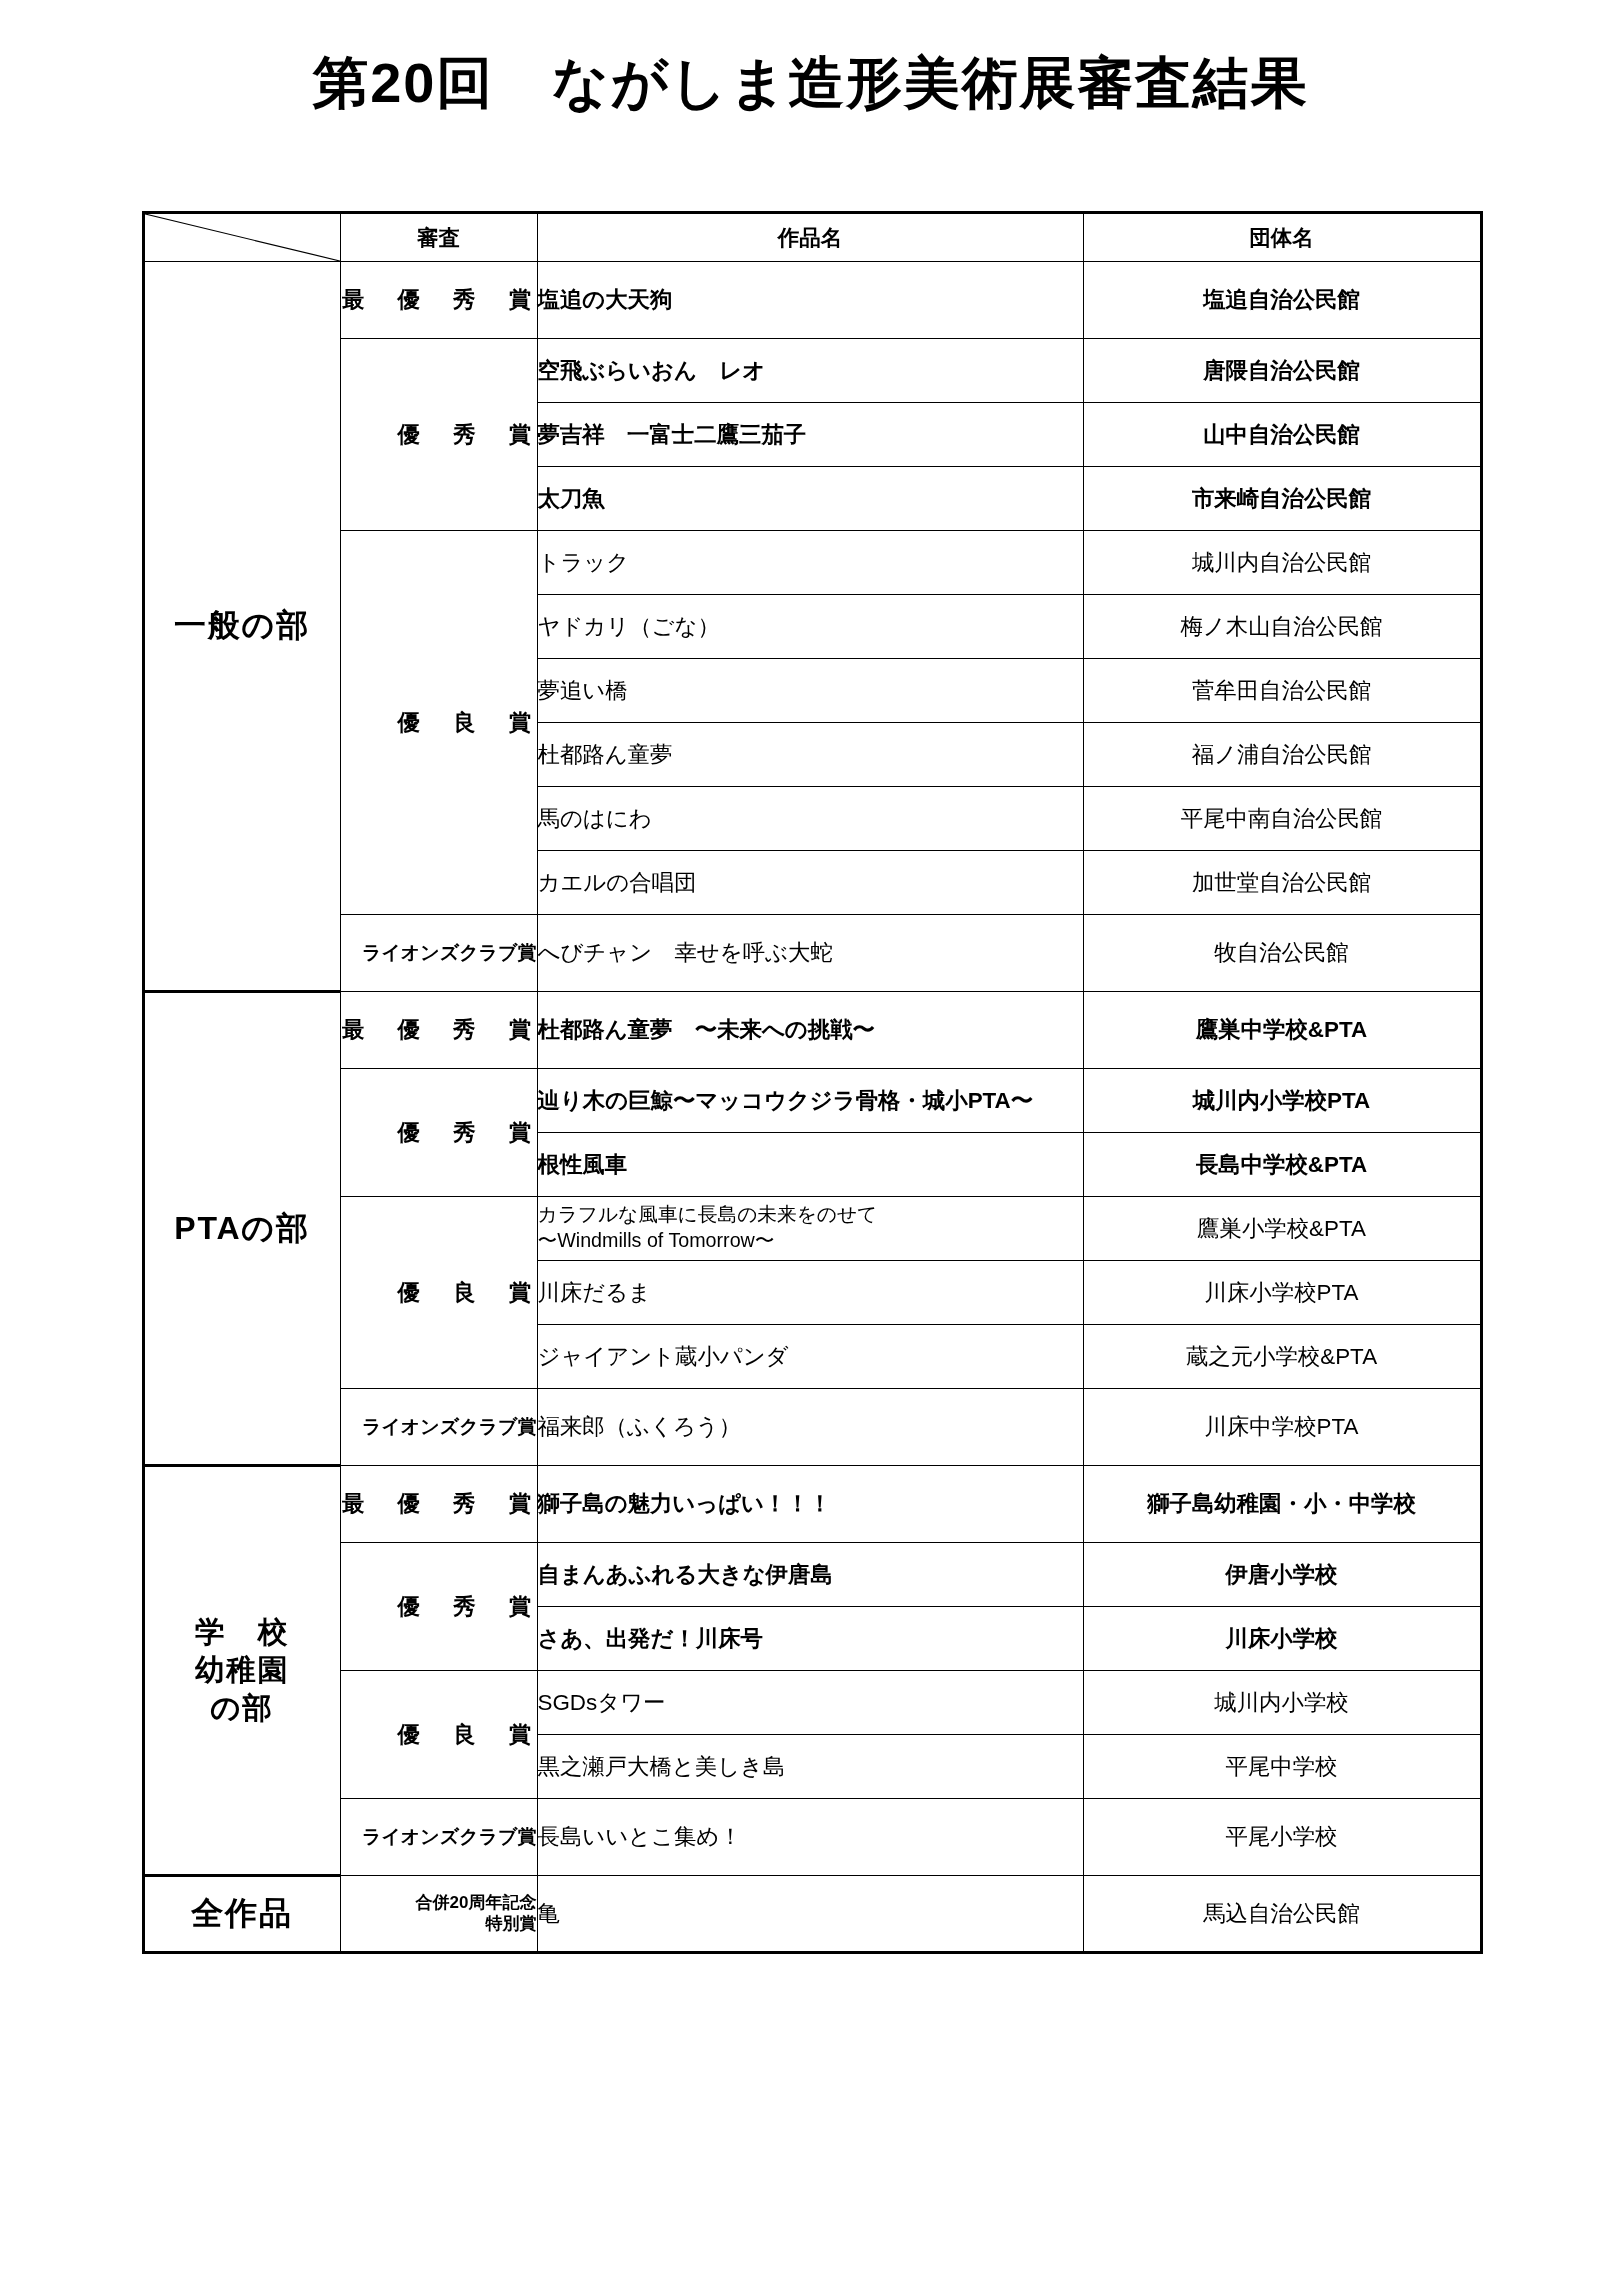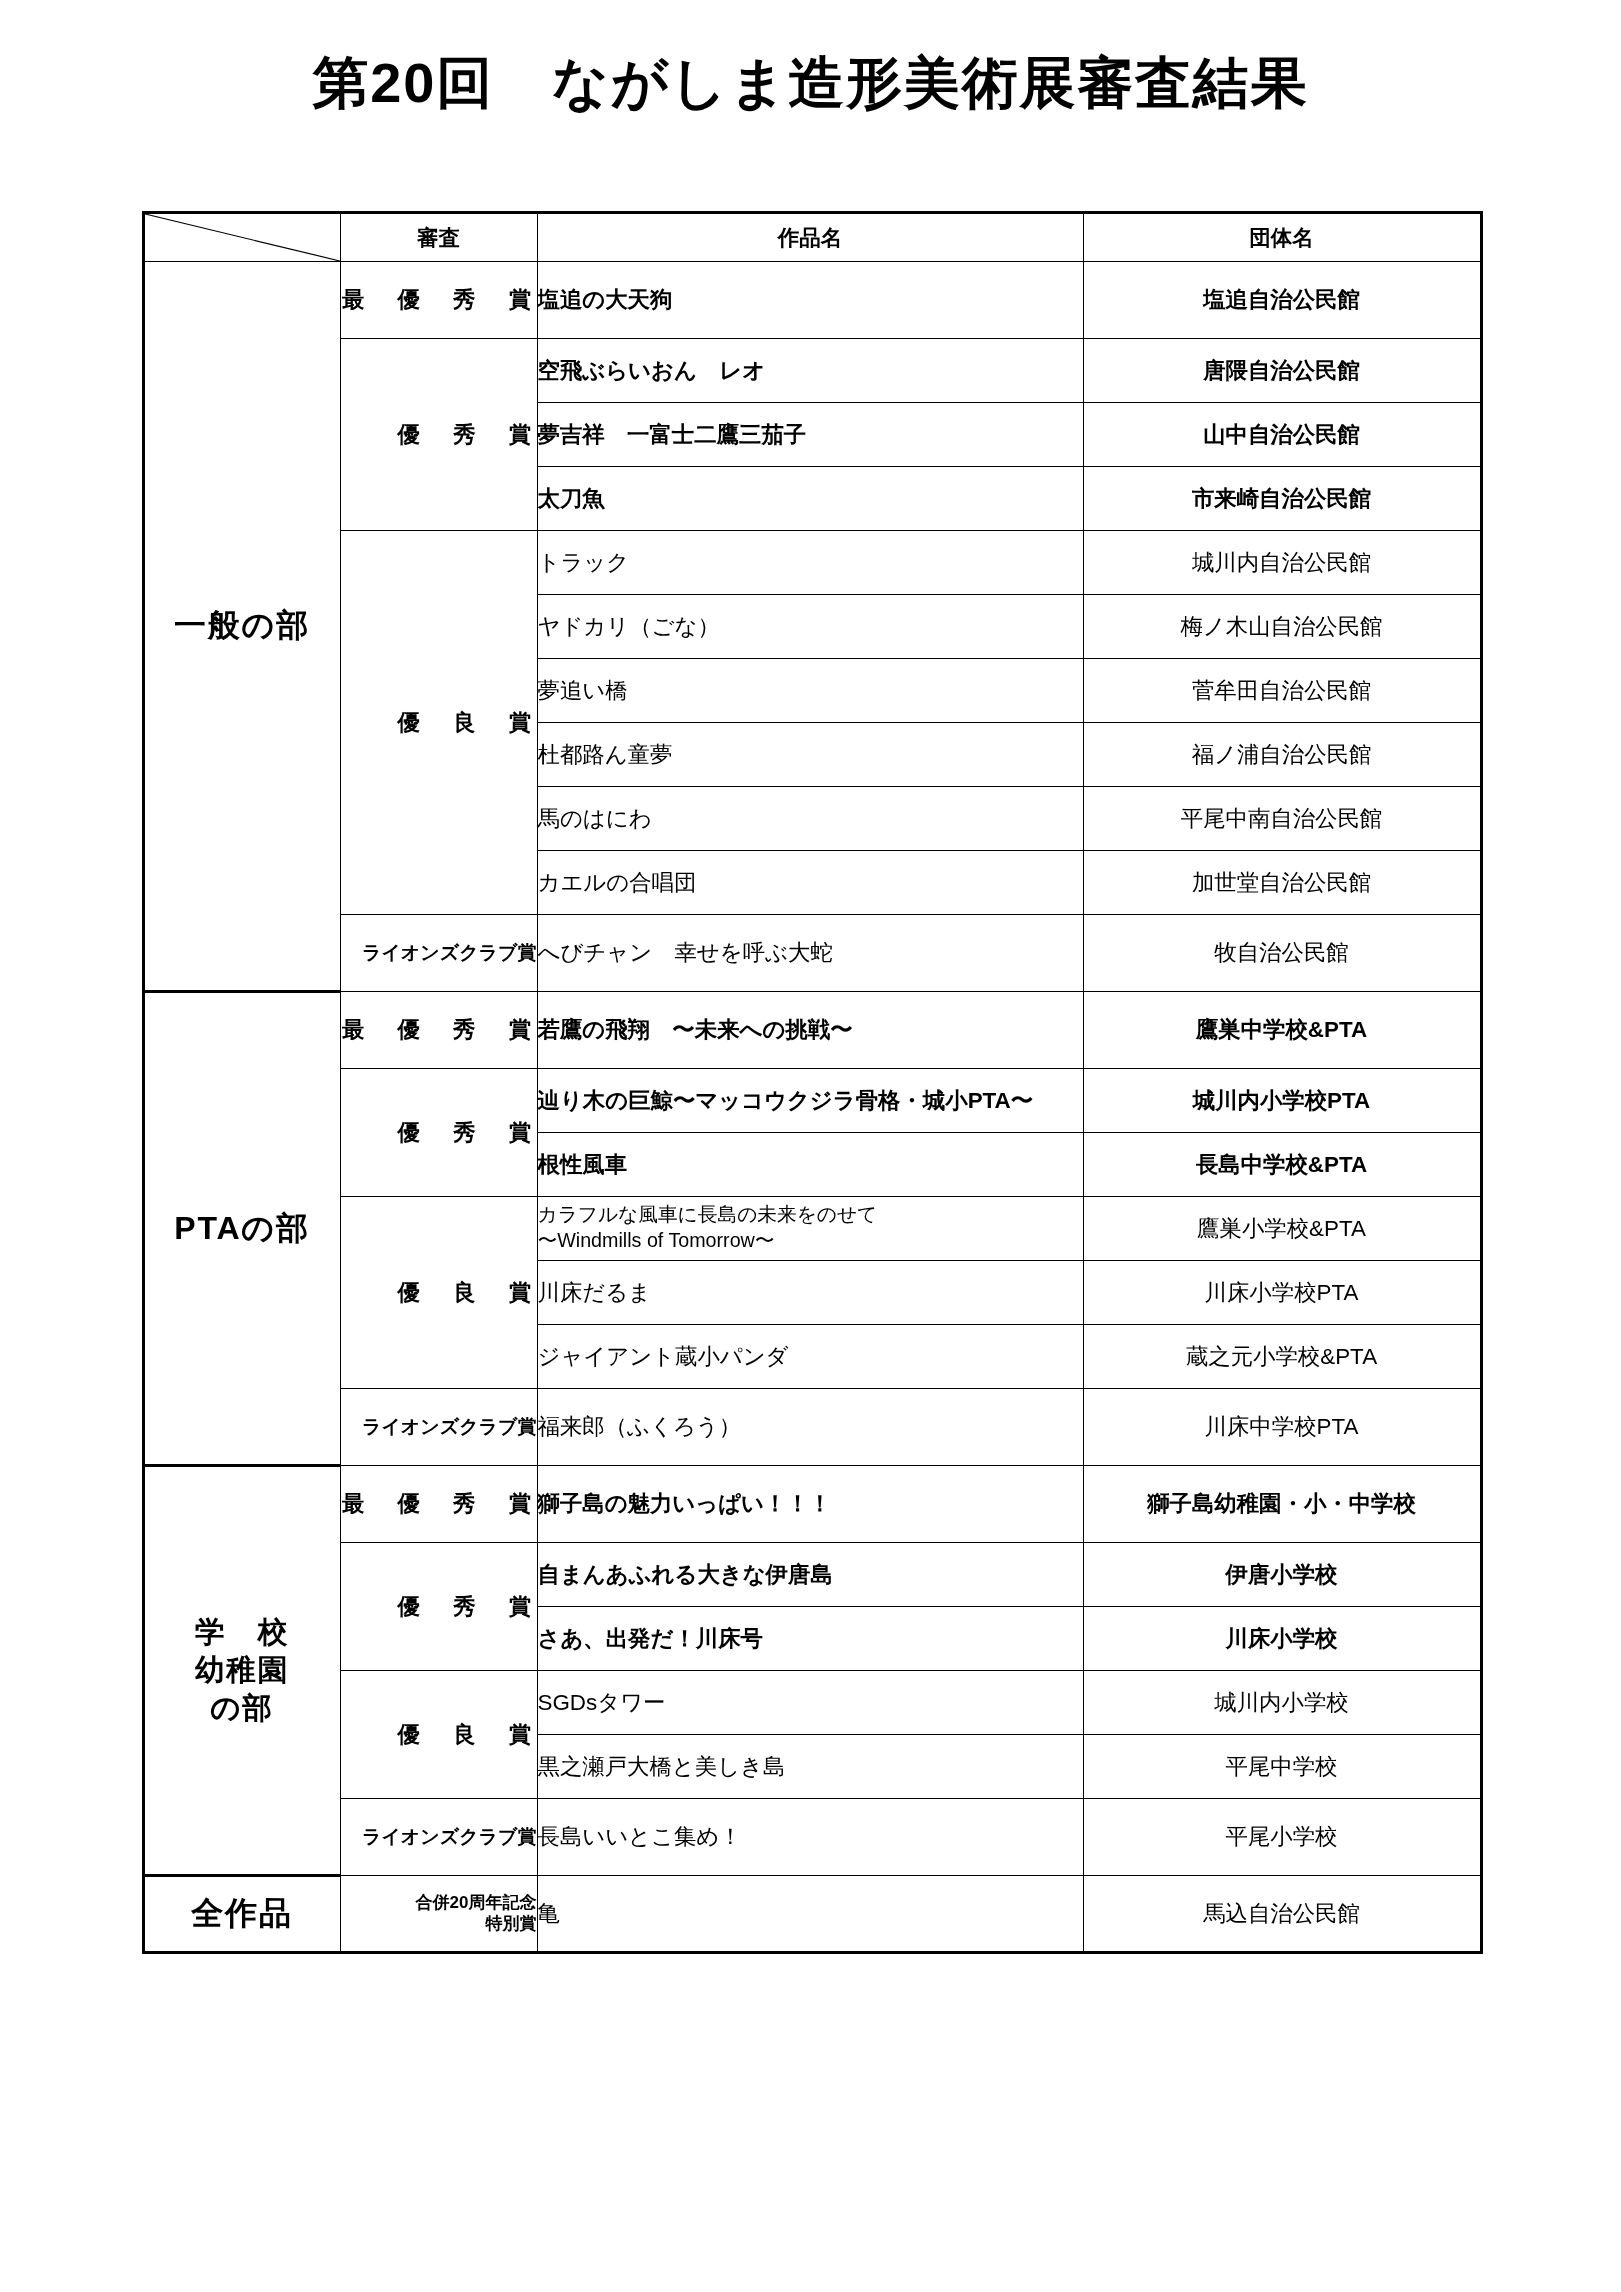--- a/index.html
+++ b/index.html
@@ -189,21 +189,21 @@
             <td class="org-cell">加世堂自治公民館</td>
           </tr>
           <tr class="r-h1">
             <td rowspan="1" class="award-cell narrow">ライオンズクラブ賞</td>
             <td class="work-cell">へびチャン　幸せを呼ぶ大蛇</td>
             <td class="org-cell">牧自治公民館</td>
           </tr>
           <tr class="r-h1">
             <td rowspan="7" class="cat-cell thick-top">PTAの部</td>
             <td rowspan="1" class="award-cell">最　優　秀　賞</td>
-            <td class="work-cell bold">若鷹の飛翔　〜未来への挑戦〜</td>
+            <td class="work-cell bold">杜都路ん童夢　〜未来への挑戦〜</td>
             <td class="org-cell bold">鷹巣中学校&amp;PTA</td>
           </tr>
           <tr class="r-h3">
             <td rowspan="2" class="award-cell">優　秀　賞</td>
             <td class="work-cell bold">辿り木の巨鯨〜マッコウクジラ骨格・城小PTA〜</td>
             <td class="org-cell bold">城川内小学校PTA</td>
           </tr>
           <tr class="r-h3">
             <td class="work-cell bold">根性風車</td>
             <td class="org-cell bold">長島中学校&amp;PTA</td>

